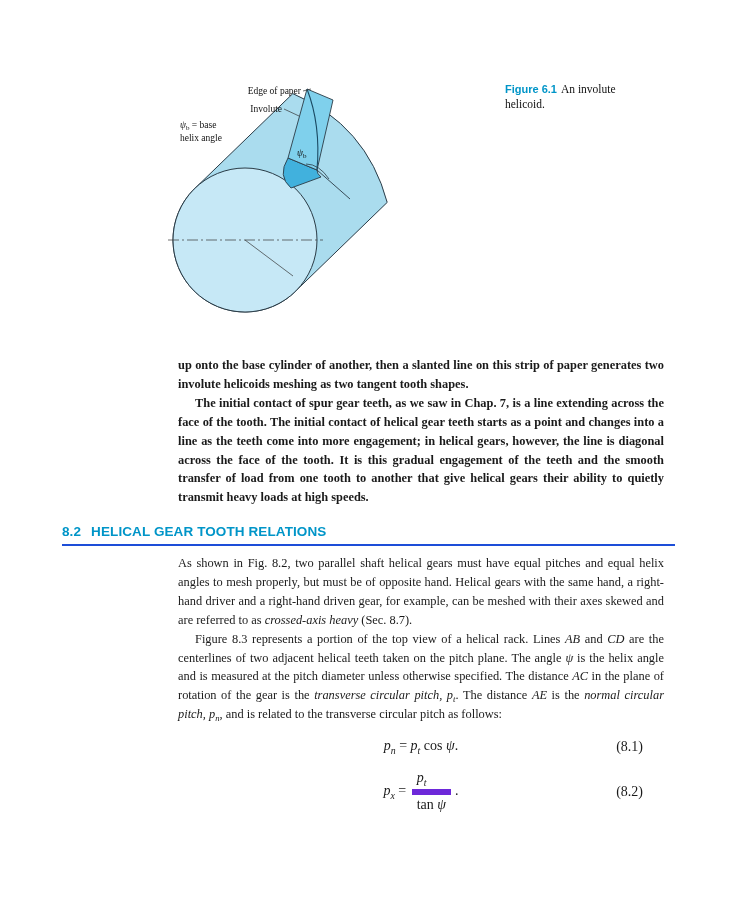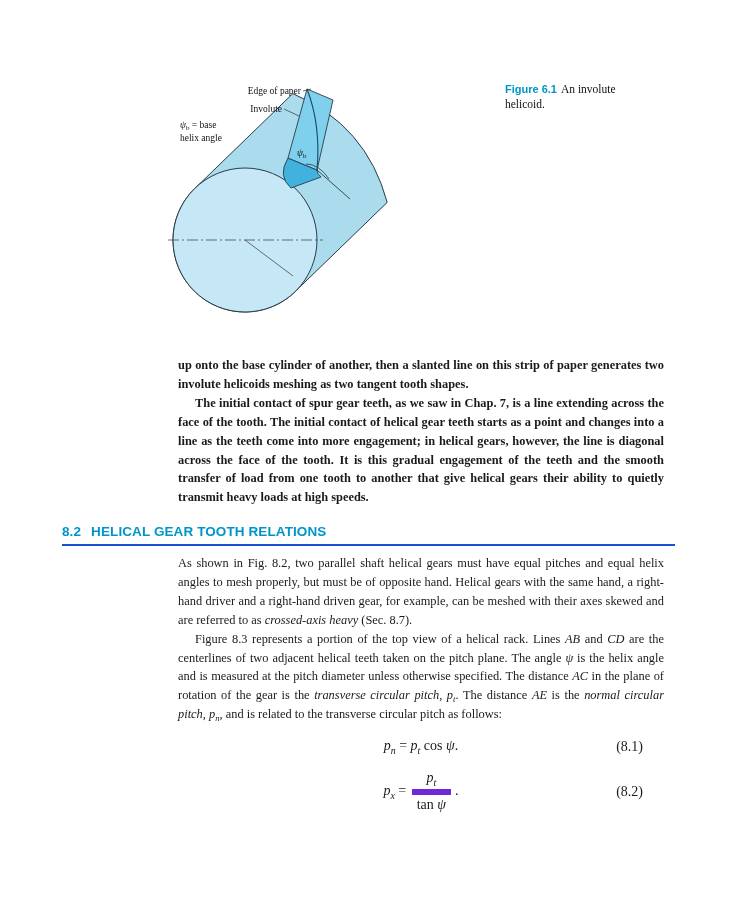--- a/index.html
+++ b/index.html
@@ -59,21 +59,21 @@
     padding-bottom: 5px;
     font-family: "Liberation Sans", sans-serif;
     font-weight: bold; font-size: 13.5px; color: #0095c8;
     letter-spacing: 0.1px;
   }
   .section-number { margin-right: 10px; }
 
   
   .equation { position: relative; text-align: center; margin: 13px 12px; font-size: 14px; }
   .eq-number { position: absolute; right: 9px; top: 50%; transform: translateY(-50%); font-style: normal; }
-  .frac { display: inline-block; vertical-align: middle; text-align: center; margin: 0 2px; }
+  .frac { display: inline-block; vertical-align: middle; text-align: left; margin: 0 2px; }
   .frac .num { display: block; padding: 0 5px 1px; }
   .frac .den { display: block; border-top: 6px solid #6d28d9; padding: 1px 5px 0; }
   .eq-trailer { margin-left: 2px; }
 </style>
 </head>
 <body>
 
 <div class="page">
 
 

